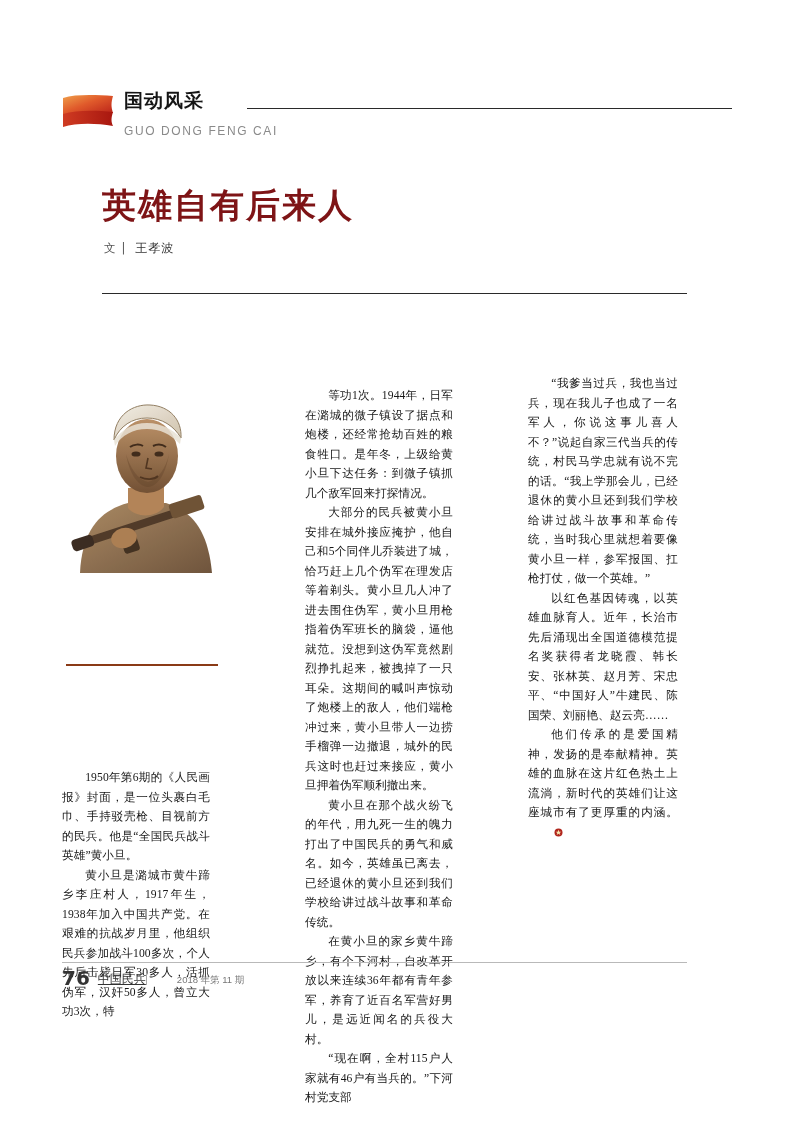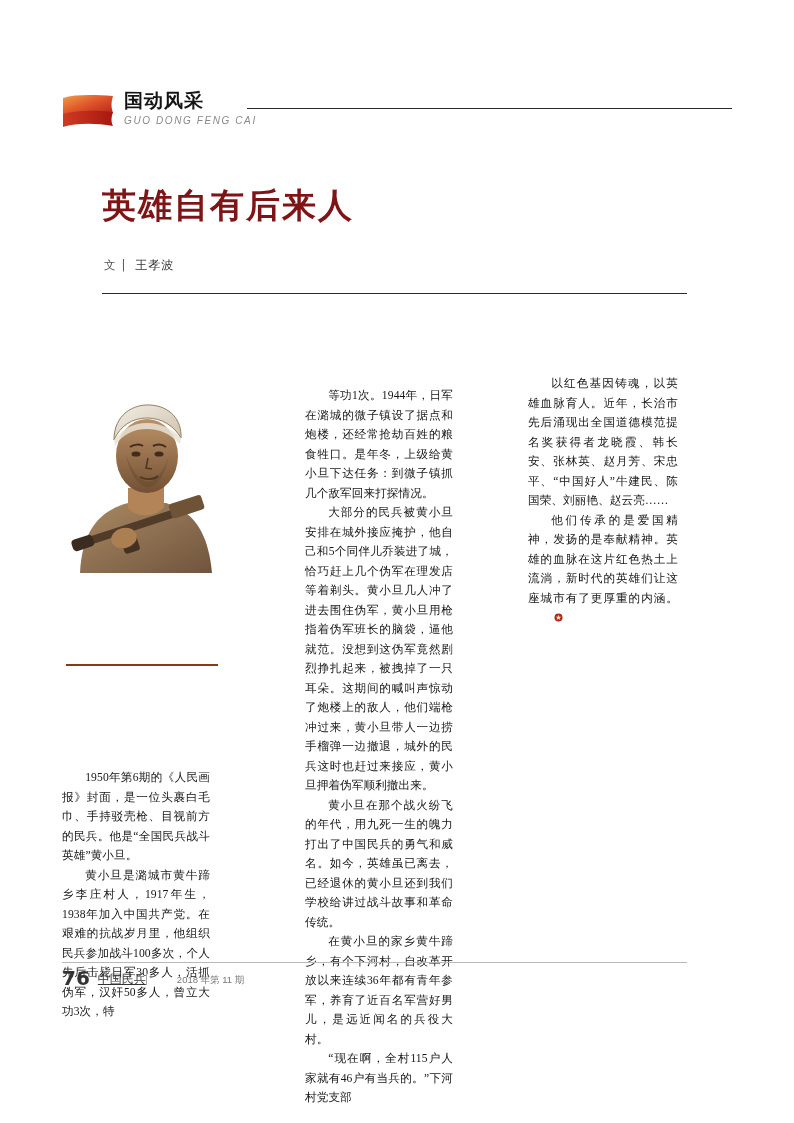--- a/index.html
+++ b/index.html
@@ -46,25 +46,24 @@
   .masthead-cn {
     font-family: "DejaVu Sans", "Liberation Sans", sans-serif;
     font-weight: bold;
     font-size: 19px;
     letter-spacing: 1px;
     color: #151515;
     line-height: 24px;
   }
   .masthead-py {
     font-family: "Liberation Sans", sans-serif;
-    font-size: 10px;
+    font-size: 12px;
     letter-spacing: 1.6px;
     color: #8a8a8a;
-    margin-top: 3px;
-    font-style: italic;
+    margin-top: 12px;
   }
   .masthead-rule {
     position: absolute;
     left: 185px;
     top: 20px;
     width: 485px;
     height: 1px;
     background: #2a2a2a;
   }
 
@@ -75,21 +74,21 @@
     top: 183px;
     font-family: "DejaVu Sans", "Liberation Sans", sans-serif;
     font-weight: bold;
     font-size: 34px;
     letter-spacing: 2px;
     color: #7e1416;
   }
   .byline {
     position: absolute;
     left: 104px;
-    top: 257px;
+    top: 240px;
     font-size: 12px;
     color: #333;
     font-family: "DejaVu Sans", "Liberation Sans", sans-serif;
   }
   .byline .byline-tag {
     font-size: 11.5px;
     color: #555;
     margin-right: 6px;
   }
   .byline .byline-name {
@@ -306,20 +305,21 @@
 
   <div class="col col2">
     <p>等功1次。1944年，日军在潞城的微子镇设了据点和炮楼，还经常抢劫百姓的粮食牲口。是年冬，上级给黄小旦下达任务：到微子镇抓几个敌军回来打探情况。</p>
     <p>大部分的民兵被黄小旦安排在城外接应掩护，他自己和5个同伴儿乔装进了城，恰巧赶上几个伪军在理发店等着剃头。黄小旦几人冲了进去围住伪军，黄小旦用枪指着伪军班长的脑袋，逼他就范。没想到这伪军竟然剧烈挣扎起来，被拽掉了一只耳朵。这期间的喊叫声惊动了炮楼上的敌人，他们端枪冲过来，黄小旦带人一边捞手榴弹一边撤退，城外的民兵这时也赶过来接应，黄小旦押着伪军顺利撤出来。</p>
     <p>黄小旦在那个战火纷飞的年代，用九死一生的魄力打出了中国民兵的勇气和威名。如今，英雄虽已离去，已经退休的黄小旦还到我们学校给讲过战斗故事和革命传统。</p>
     <p>在黄小旦的家乡黄牛蹄乡，有个下河村，自改革开放以来连续36年都有青年参军，养育了近百名军营好男儿，是远近闻名的兵役大村。</p>
     <p>“现在啊，全村115户人家就有46户有当兵的。”下河村党支部</p>
   </div>
 
   <div class="col col3">
+    <p>“我爹当过兵，我也当过兵，现在我儿子也成了一名军人，你说这事儿喜人不？”说起自家三代当兵的传统，村民马学忠就有说不完的话。“我上学那会儿，已经退休的黄小旦还到我们学校给讲过战斗故事和革命传统，当时我心里就想着要像黄小旦一样，参军报国、扛枪打仗，做一个英雄。”</p>
     <p>以红色基因铸魂，以英雄血脉育人。近年，长治市先后涌现出全国道德模范提名奖获得者龙晓霞、韩长安、张林英、赵月芳、宋忠平、“中国好人”牛建民、陈国荣、刘丽艳、赵云亮……</p>
     <p><span>他们传承的是爱国精神，发扬的是奉献精神。英雄的血脉在这片红色热土上流淌，新时代的英雄们让这座城市有了更厚重的内涵。</span><span class="endmark"><svg width="9" height="9" viewBox="0 0 9 9">
             <circle cx="4.5" cy="4.5" r="4" fill="#b0251c"></circle>
             <path d="M4.5,1.8 L5.3,3.8 L7.3,3.8 L5.7,5 L6.3,7 L4.5,5.8 L2.7,7 L3.3,5 L1.7,3.8 L3.7,3.8 Z" fill="#f6e7b0"></path>
           </svg></span></p>
   </div>
 
   <div class="footer-rule"></div>
   <div class="footer">
     <span class="folio">76</span>

